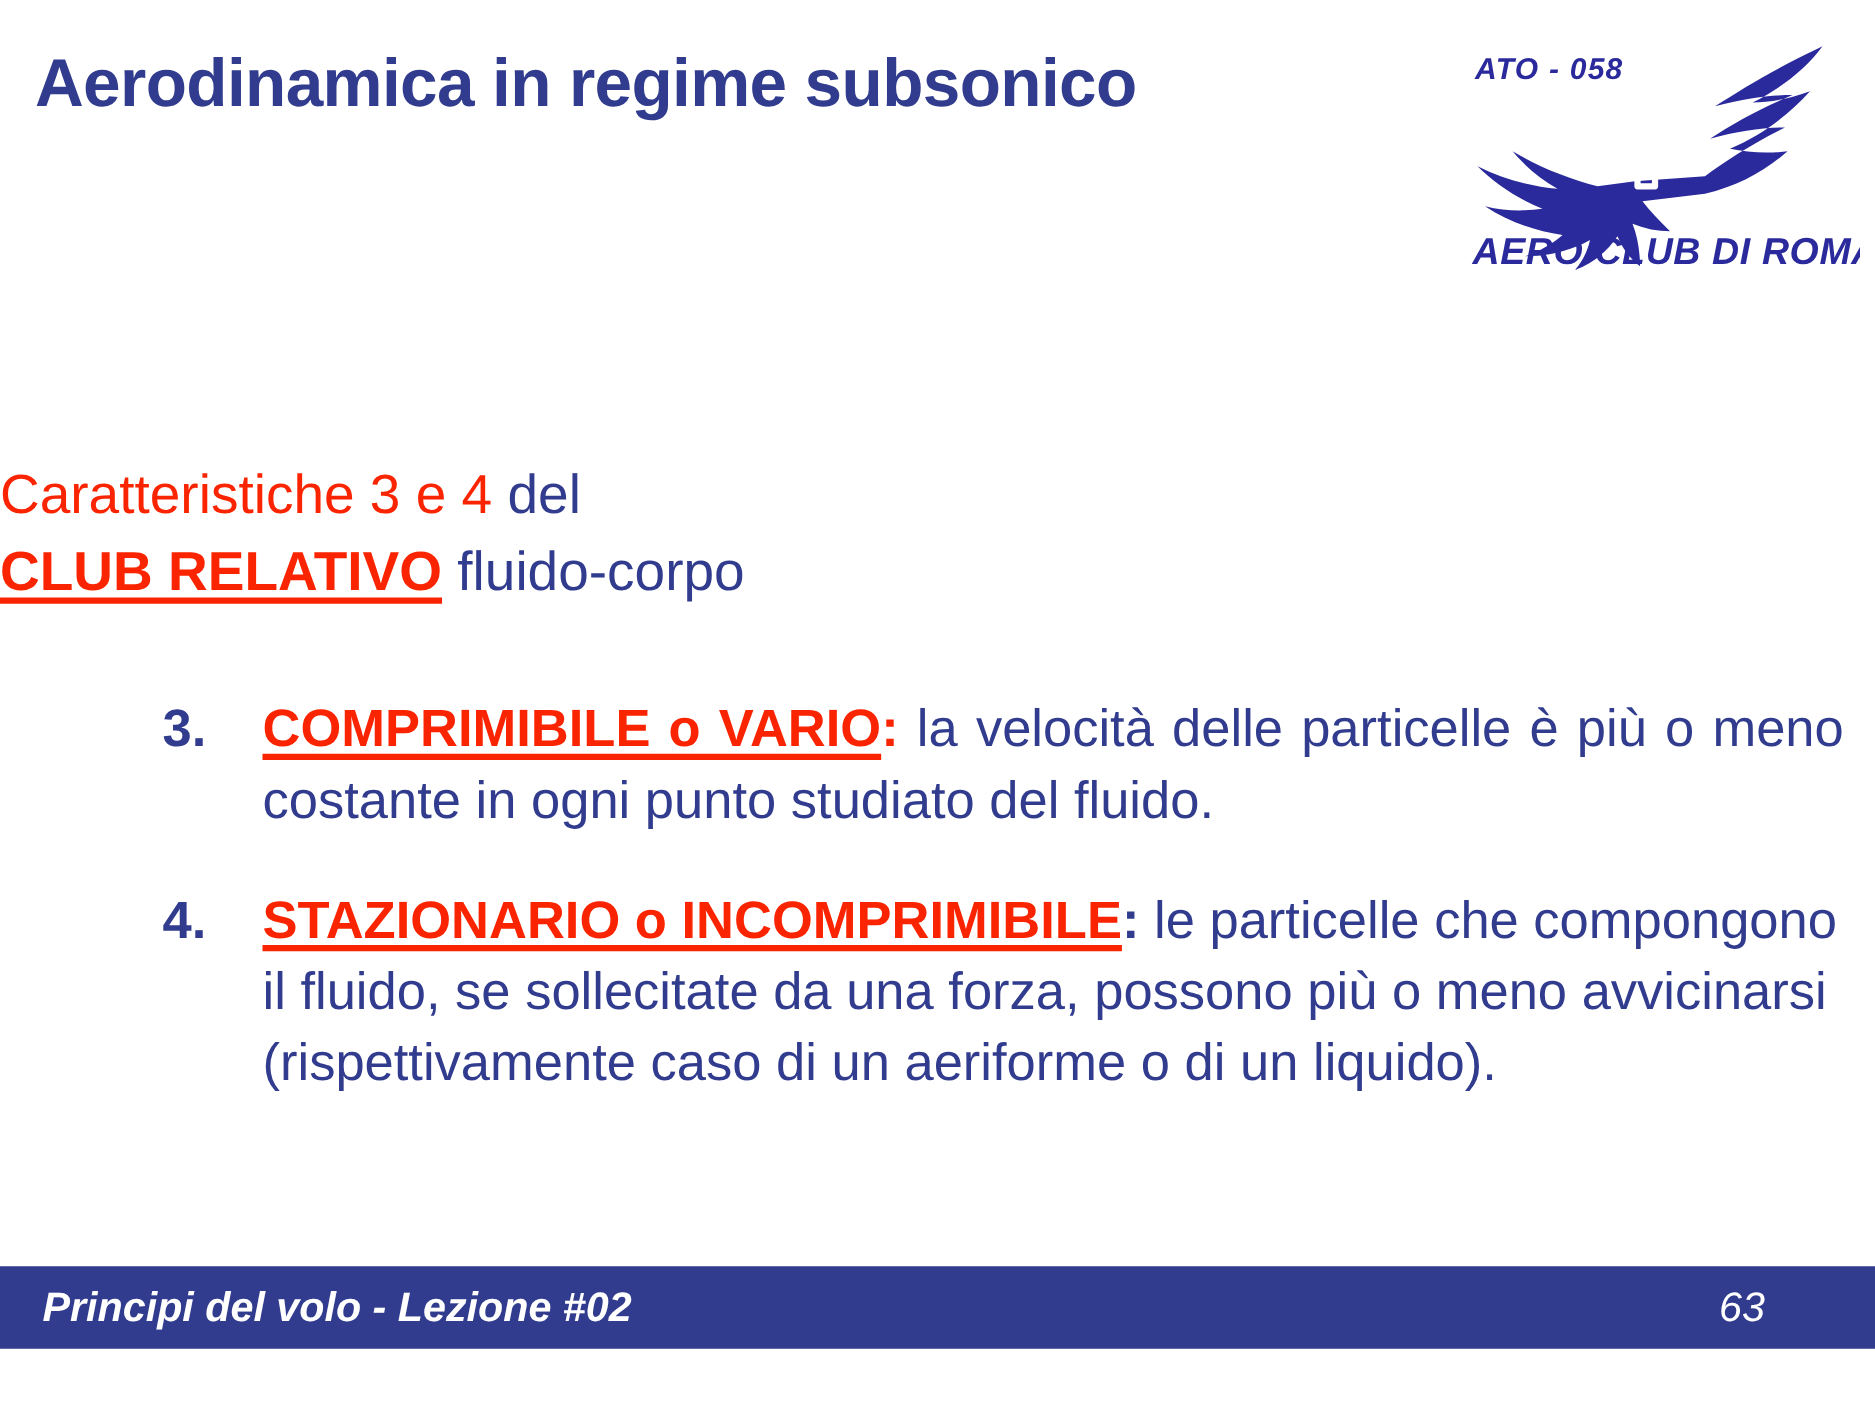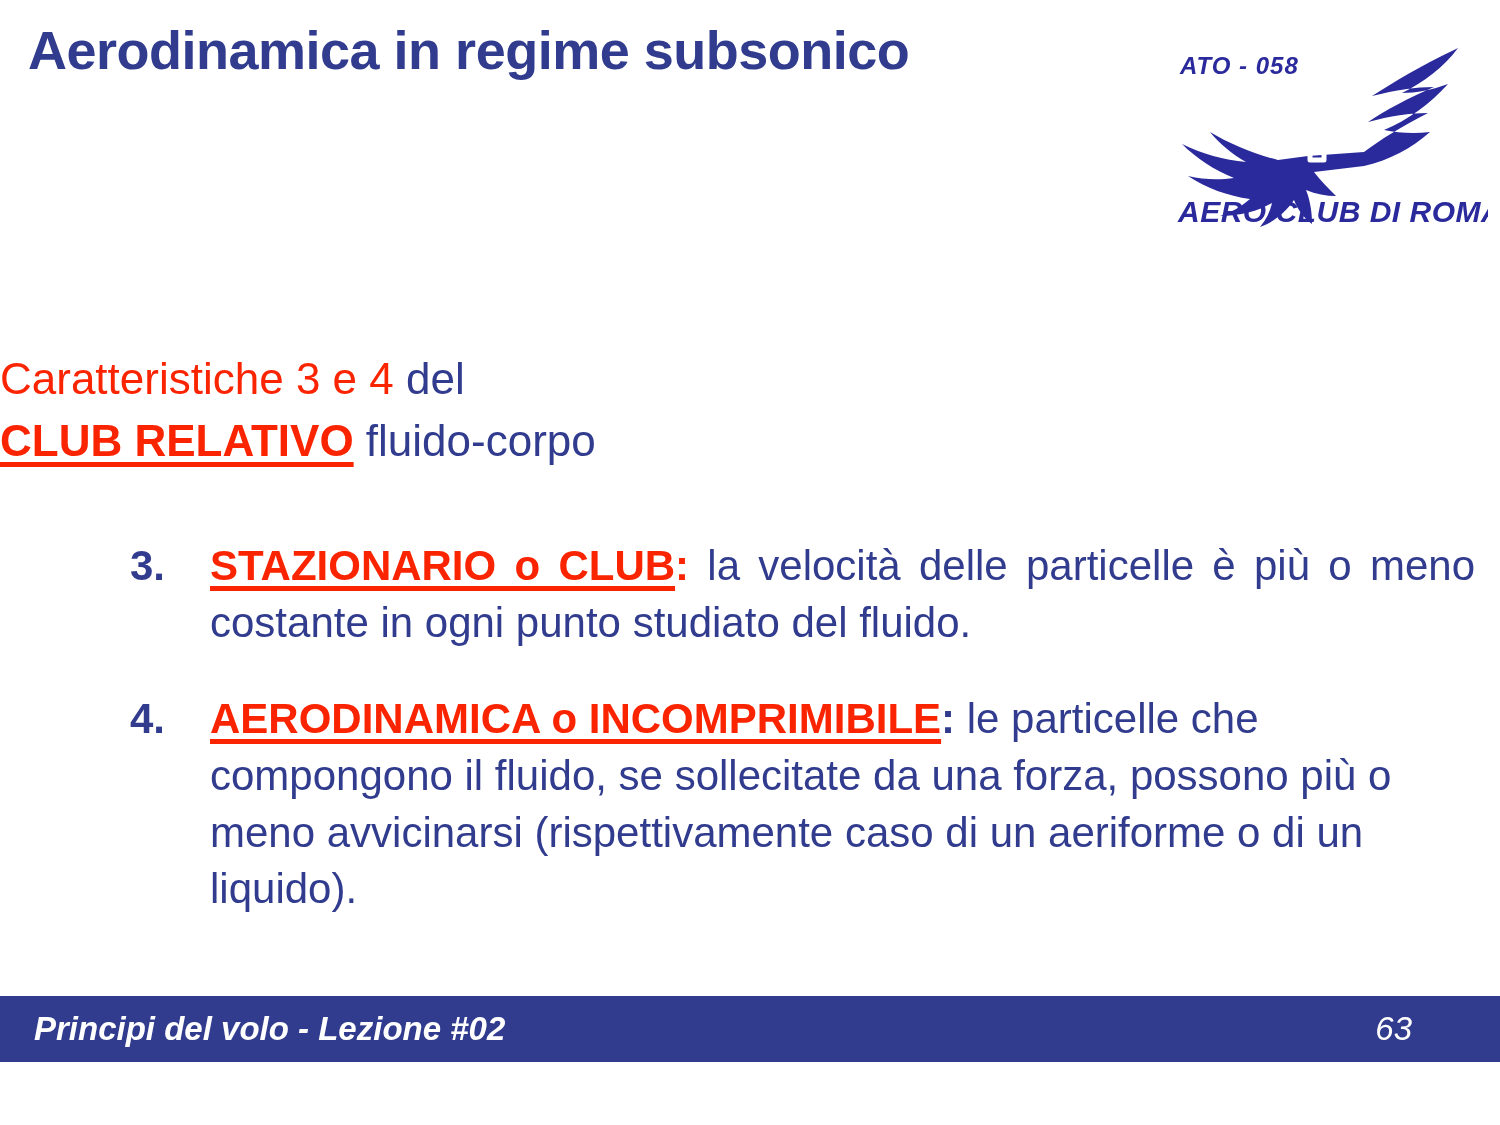--- a/index.html
+++ b/index.html
@@ -13,41 +13,42 @@
     position: relative;
     overflow: hidden;
     font-family: "Liberation Sans", sans-serif;
     -webkit-font-smoothing: antialiased;
   }
 
   .slide {
     position: absolute;
     inset: 0;
     background: #ffffff;
+    margin-top: 17px;
   }
 
   
   .slide-title {
     position: absolute;
     left: 28px;
     top: 22px;
     width: 1110px;
     font-size: 54px;
     font-weight: bold;
     color: #313c8e;
     letter-spacing: -0.5px;
     line-height: 1.05;
     white-space: nowrap;
   }
 
   
   .logo {
     position: absolute;
     left: 1158px;
-    top: 32px;
+    top: 4px;
     width: 330px;
     height: 205px;
   }
   .logo svg { display: block; width: 100%; height: 100%; }
 
   
   .heading {
     position: absolute;
     left: 0;
     top: 170px;
@@ -203,25 +204,25 @@
 
 
   <div class="subtitle">
     <span class="l1"><span class="red">Caratteristiche 3 e 4</span><span> del</span></span>
     <span class="l2"><span class="redb">CLUB RELATIVO</span><span> fluido-corpo</span></span>
   </div>
 
   <div class="list">
 
     <div class="item justify">
-      <span class="num">3.</span><span class="lead">STAZIONARIO o CLUB</span><span class="lead-colon-red">:</span><span class="body"> la velocità delle particelle è più o meno costante in ogni punto studiato del fluido.</span>
+      <span class="num">3.</span><span class="lead">COMPRIMIBILE o VARIO</span><span class="lead-colon-red">:</span><span class="body"> la velocità delle particelle è più o meno costante in ogni punto studiato del fluido.</span>
     </div>
 
     <div class="item">
-      <span class="num">4.</span><span class="lead">AERODINAMICA o INCOMPRIMIBILE</span><span class="lead-colon-blue">:</span><span class="body"> le particelle che compongono il fluido, se sollecitate da una forza, possono più o meno avvicinarsi (rispettivamente caso di un aeriforme o di un liquido).</span>
+      <span class="num">4.</span><span class="lead">STAZIONARIO o INCOMPRIMIBILE</span><span class="lead-colon-blue">:</span><span class="body"> le particelle che compongono il fluido, se sollecitate da una forza, possono più o meno avvicinarsi (rispettivamente caso di un aeriforme o di un liquido).</span>
     </div>
 
   </div>
 
   <div class="footer-bar">
     <span class="footer-left">Principi del volo - Lezione #02</span>
     <span class="footer-right">63</span>
   </div>
 
 </div>

